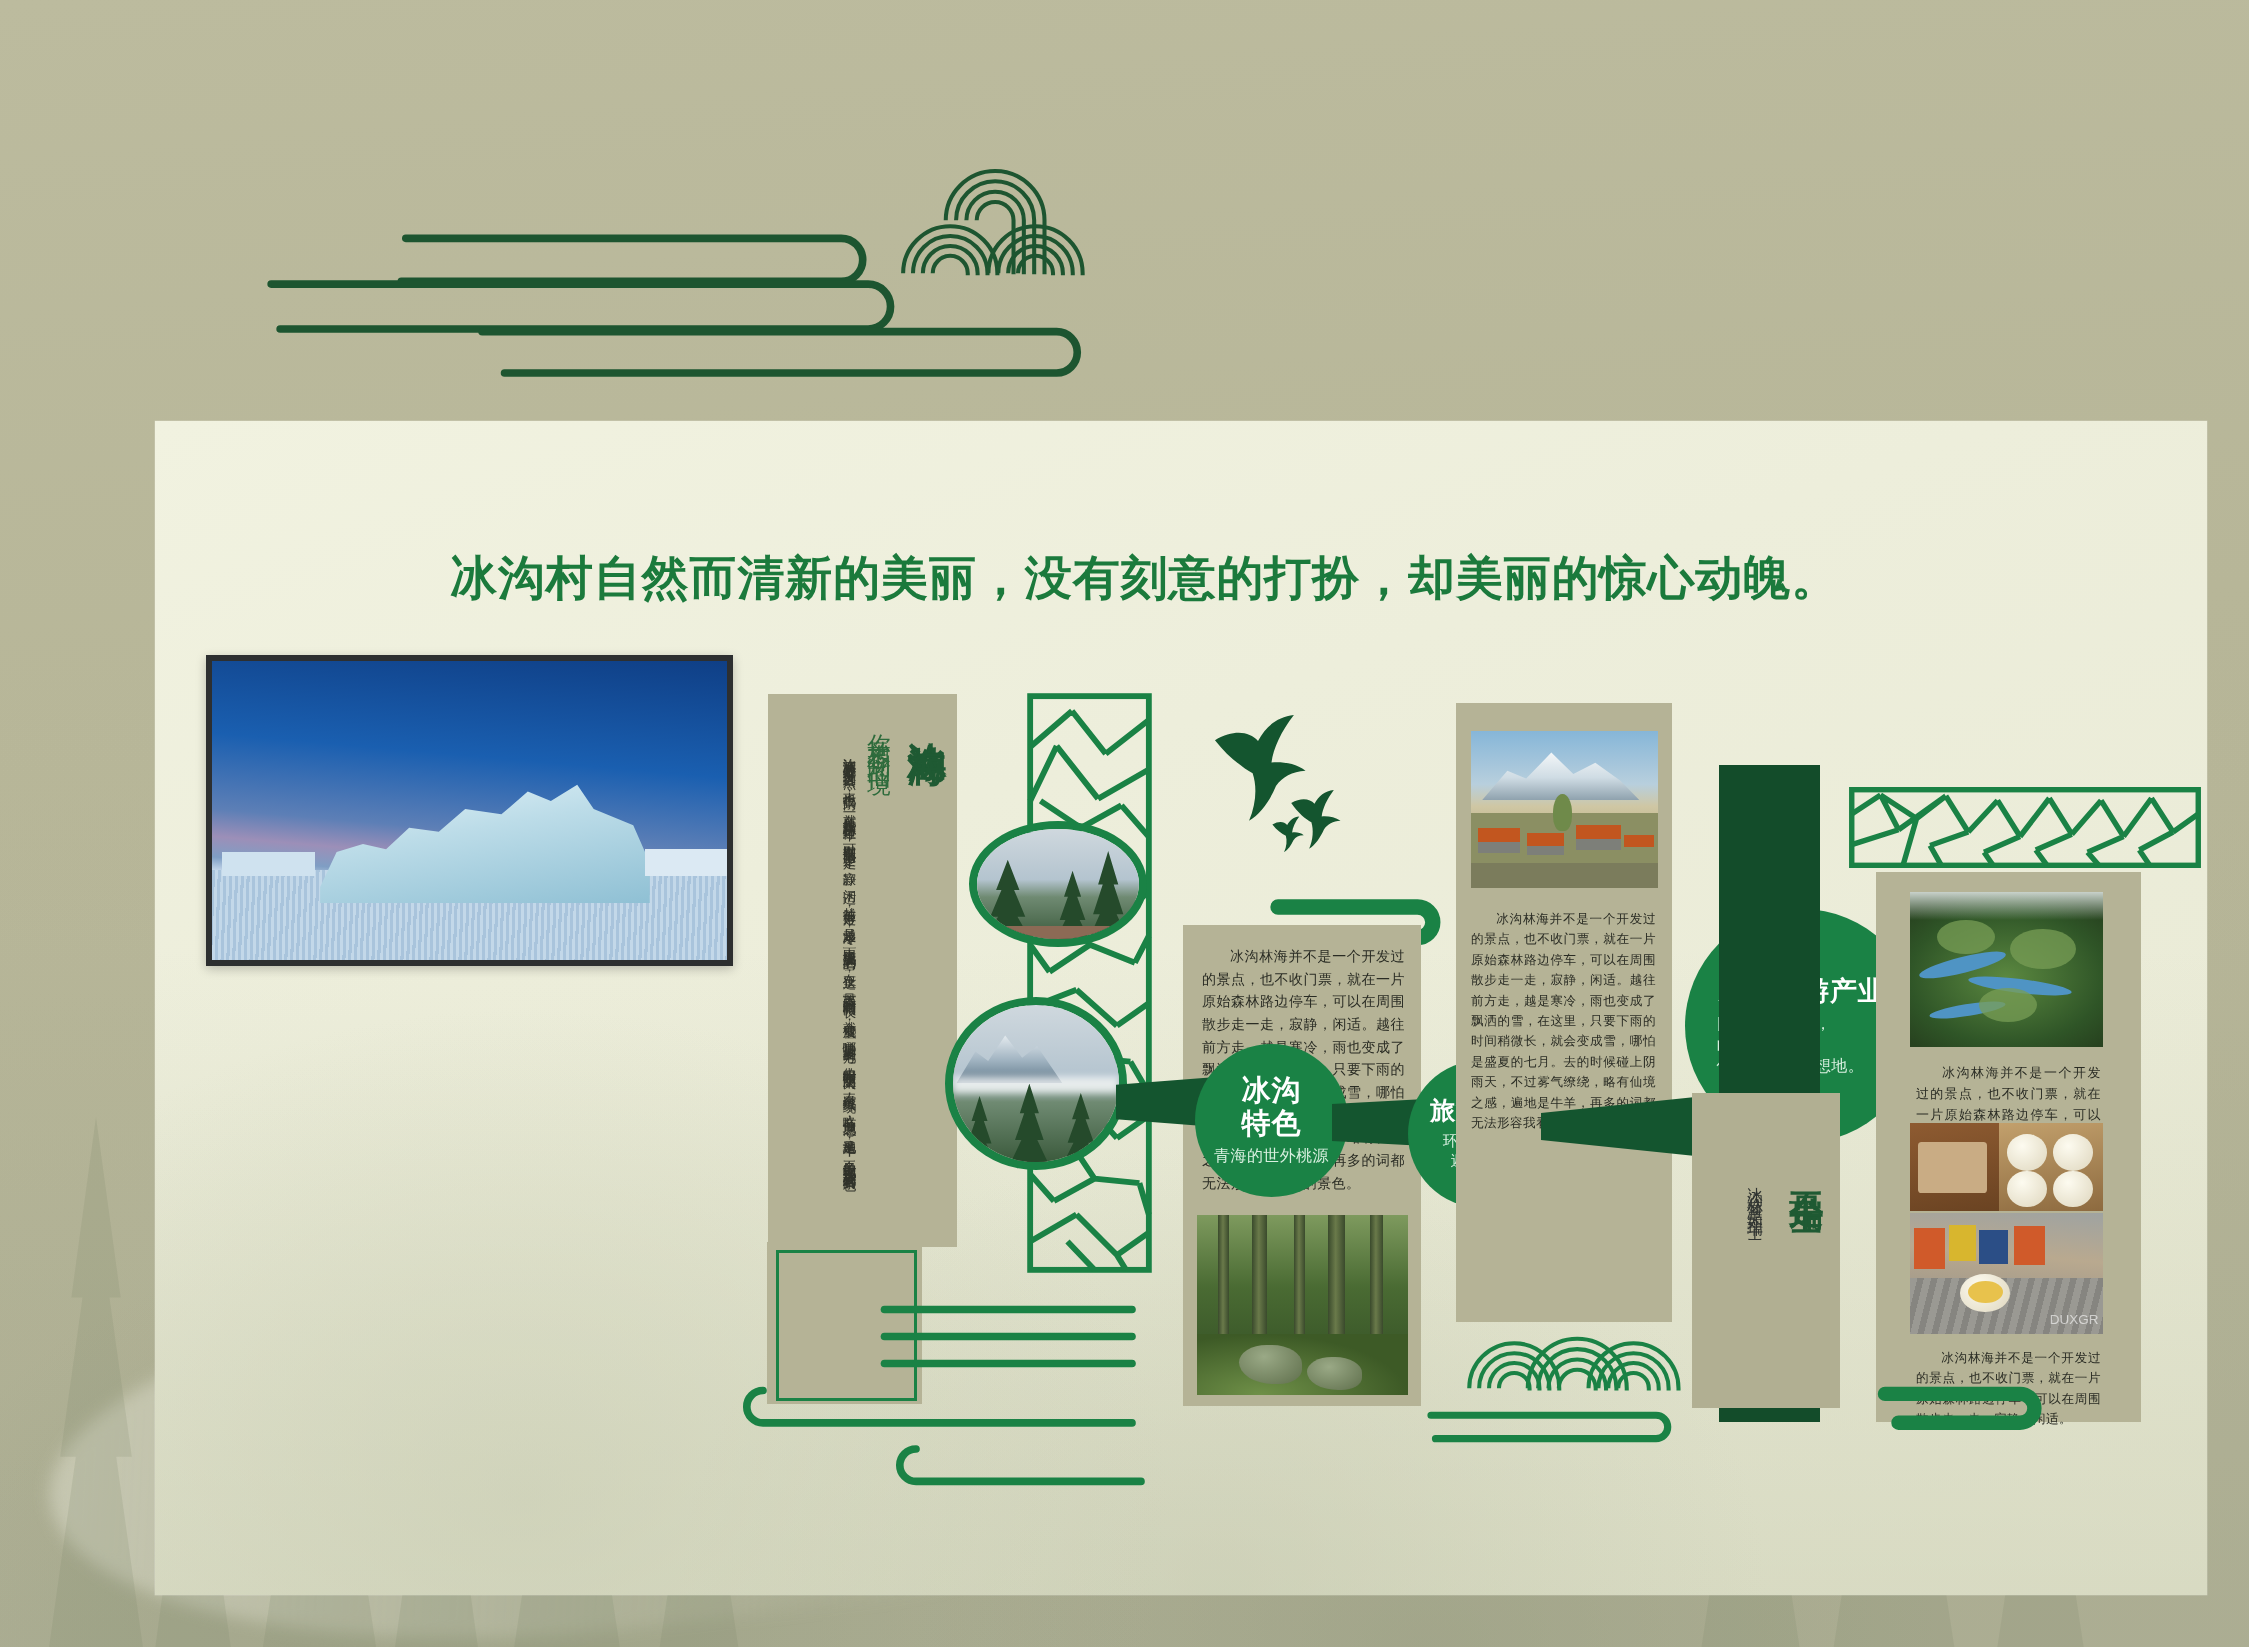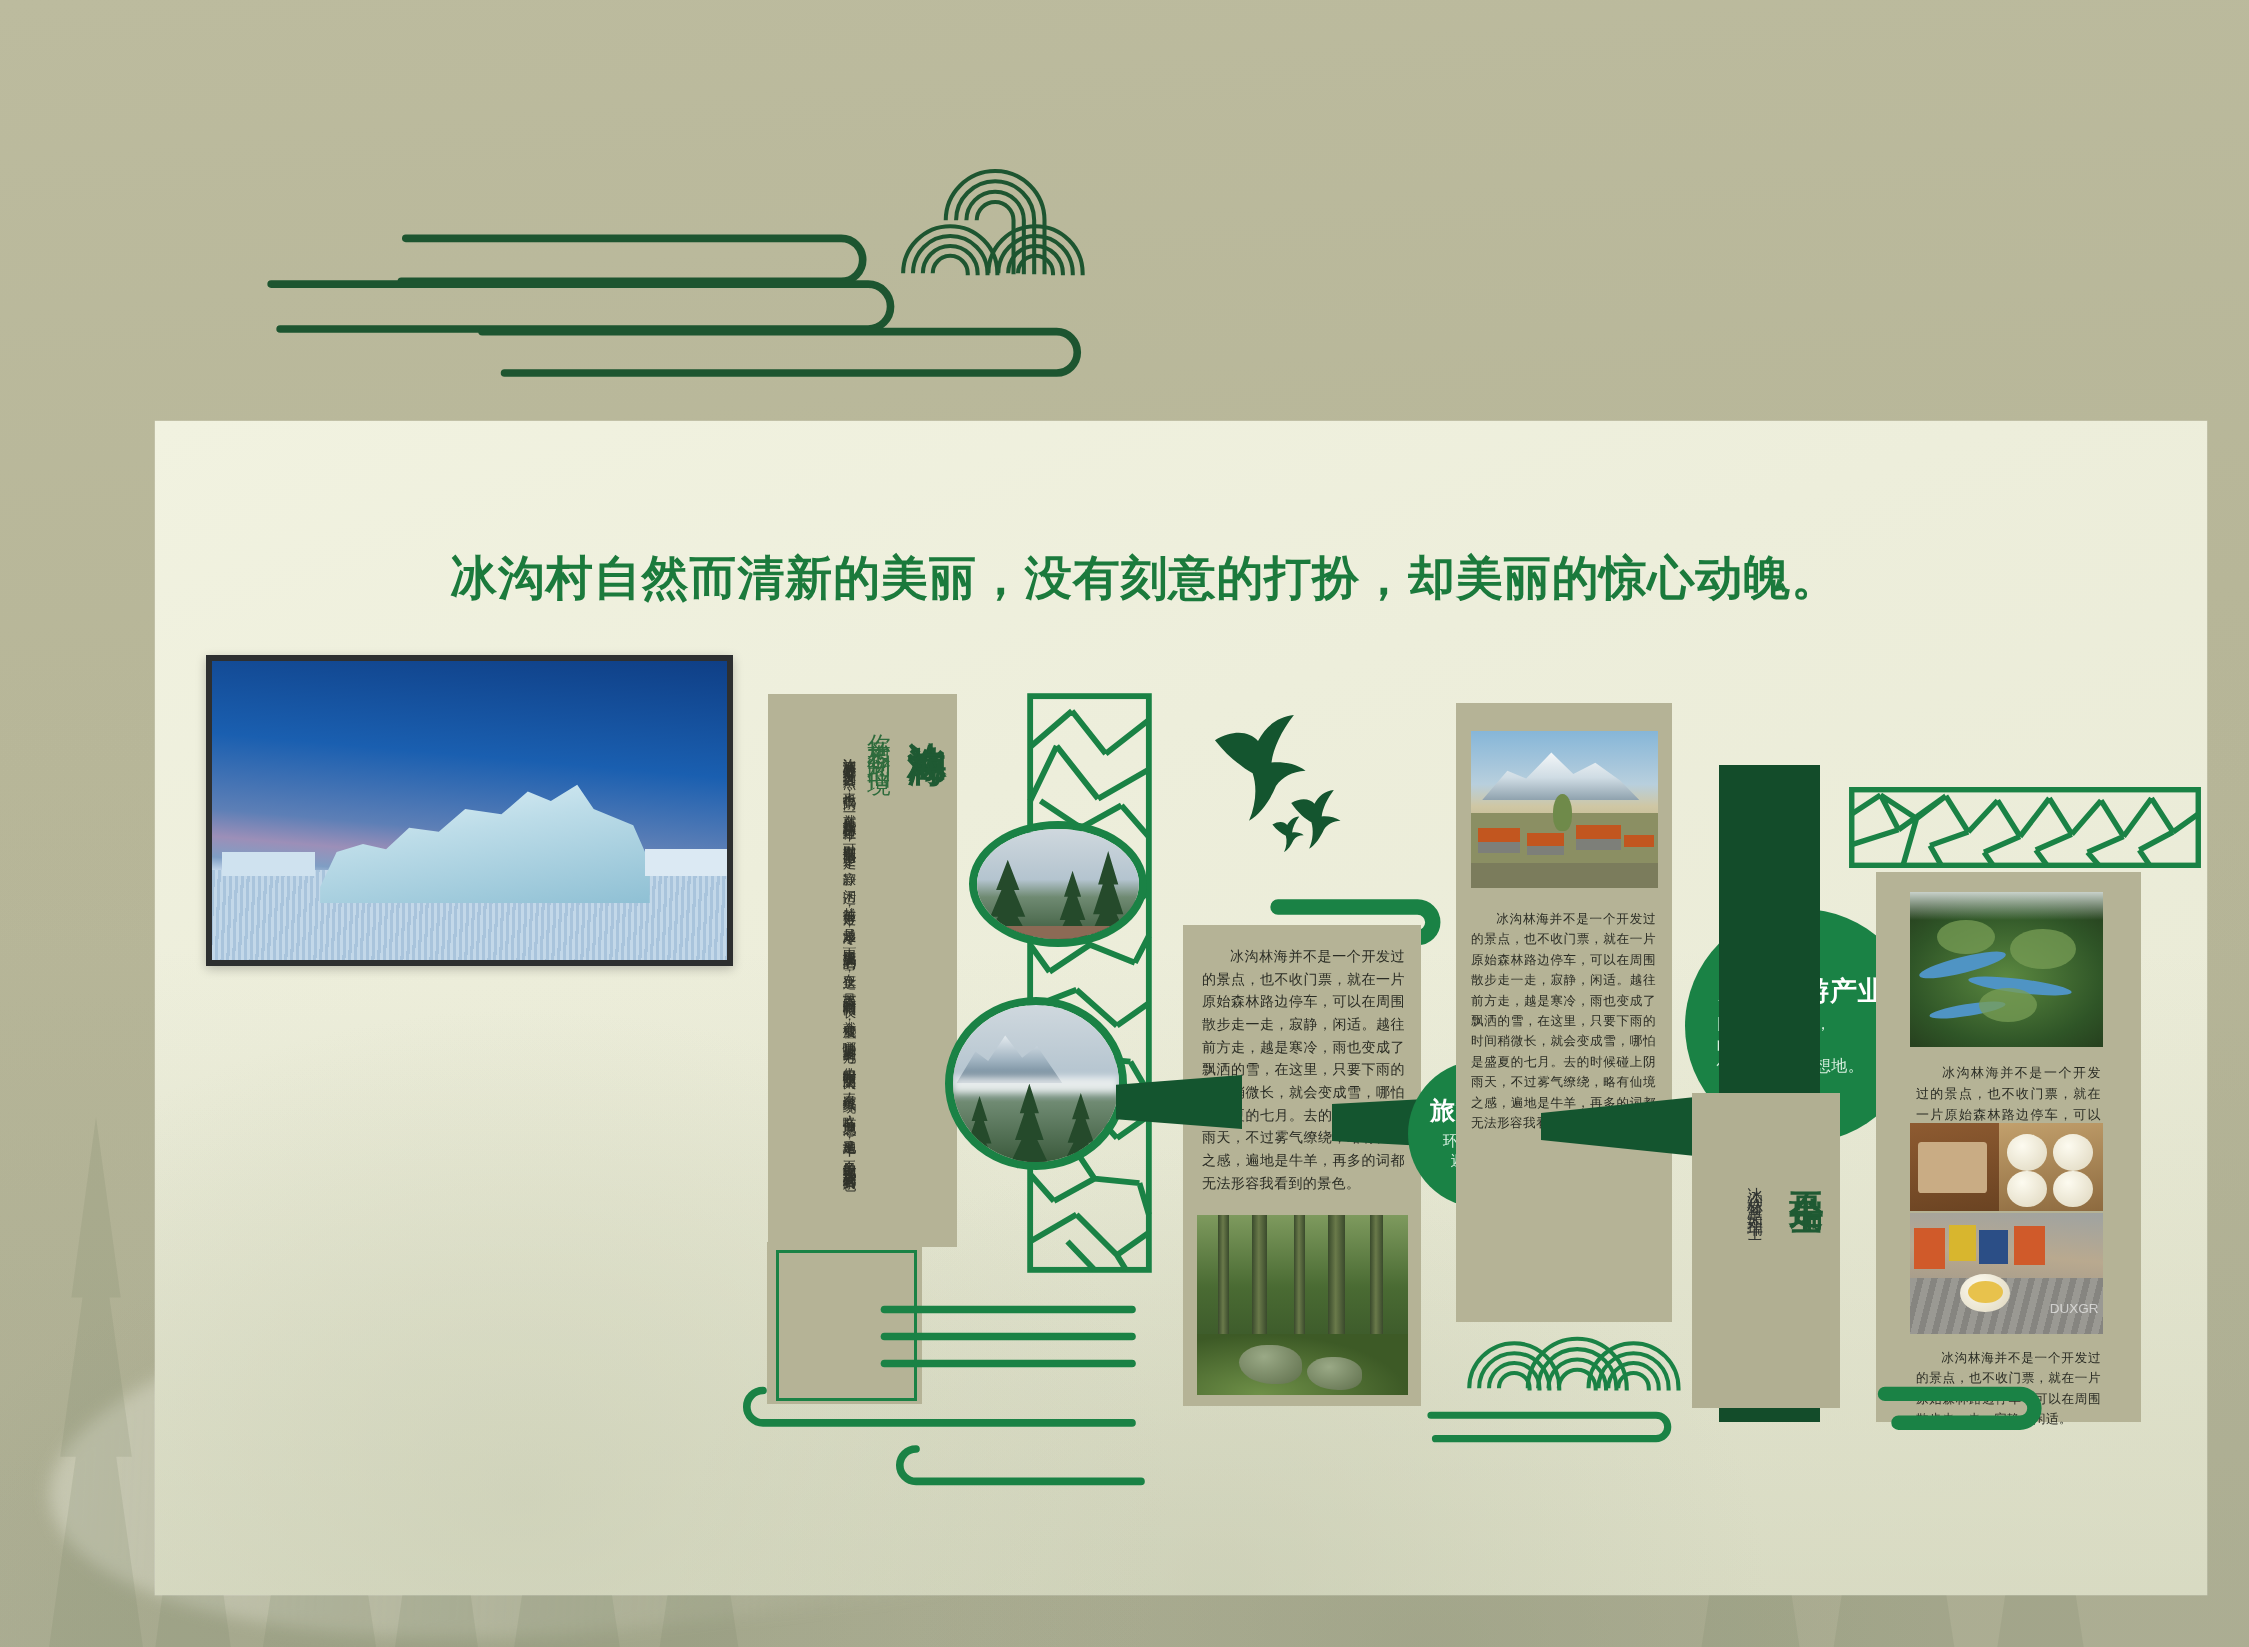--- a/index.html
+++ b/index.html
@@ -78,21 +78,21 @@
      background:radial-gradient(ellipse 70% 60% at 50% 55%,#5b8840,#2f5527 72%,#27421f 100%);}
   .river{position:absolute;background:#4f94c4;border-radius:50%;}
   .vmass{position:absolute;background:rgba(120,158,86,.75);border-radius:50%;}
 
   .food-scene{position:absolute;inset:0;background:linear-gradient(170deg,#caa873,#8d6a3f);}
   .plate{position:absolute;background:radial-gradient(circle at 38% 32%,#fdfbf0,#ded6bd);border-radius:50%;}
   .street-scene{position:absolute;inset:0;background:linear-gradient(185deg,#9fa3a1 0%,#b9a98f 36%,#8c8a86 100%);}
   .stall{position:absolute;background:#d05a2a;}
   .stall.b{background:#2b4e86;}
   .stall.y{background:#d8b62e;}
-  .watermark{position:absolute;right:4.5px;bottom:18px;color:rgba(255,255,255,.6);
+  .watermark{position:absolute;right:4.5px;bottom:7px;color:rgba(255,255,255,.6);
      font-size:13.5px;font-family:"Liberation Sans",sans-serif;}
 
   
   .panel{position:absolute;background:#b5b396;}
   .panel.shade{background:#b1af92;}
 
   
   .vtxt{position:absolute;writing-mode:vertical-rl;text-orientation:upright;}
   .v-head{font-size:39px;font-weight:900;color:#1f5a33;letter-spacing:1.8px;
      font-family:"DejaVu Sans","Liberation Sans",sans-serif;}
@@ -247,20 +247,25 @@
     <div class="trunk" style="left:26%;width:7%;height:78%;"></div>
     <div class="trunk" style="left:46%;width:5%;height:70%;"></div>
     <div class="trunk" style="left:62%;width:8%;height:76%;"></div>
     <div class="trunk" style="left:82%;width:6%;height:72%;"></div>
     <div class="moss"></div>
     <div class="rock" style="left:20%;width:30%;height:22%;"></div>
     <div class="rock" style="left:52%;width:26%;height:18%;bottom:3%;"></div>
   </div>
 
   <div class="link" style="left:1116px;top:1075px;width:126px;height:54px;clip-path:polygon(0% 18%,100% 0%,100% 100%,0% 82%);"></div>
+  <div class="circ" style="left:1195px;top:1044px;width:153px;height:153px;">
+    <div class="c-h" style="font-size:29px;">冰沟</div>
+    <div class="c-h" style="font-size:29px;">特色</div>
+    <div class="c-s" style="font-size:16px;margin-top:6.3px;">青海的世外桃源</div>
+  </div>
 
   <div class="link" style="left:1332px;top:1098px;width:112px;height:49px;clip-path:polygon(0% 12%,100% 0%,100% 100%,0% 88%);"></div>
   <div class="circ" style="left:1408px;top:1060px;width:148px;height:148px;">
     <div class="c-h" style="font-size:25px;">旅游开发</div>
     <div class="c-s" style="font-size:15.3px;margin-top:7.2px;">环境清幽，</div>
     <div class="c-s" style="font-size:15.3px;">避暑圣地</div>
   </div>
 
   <div class="panel" style="left:1456px;top:703px;width:216px;height:619px;"></div>
   <div class="photo" style="left:1471px;top:731px;width:187px;height:157px;">

